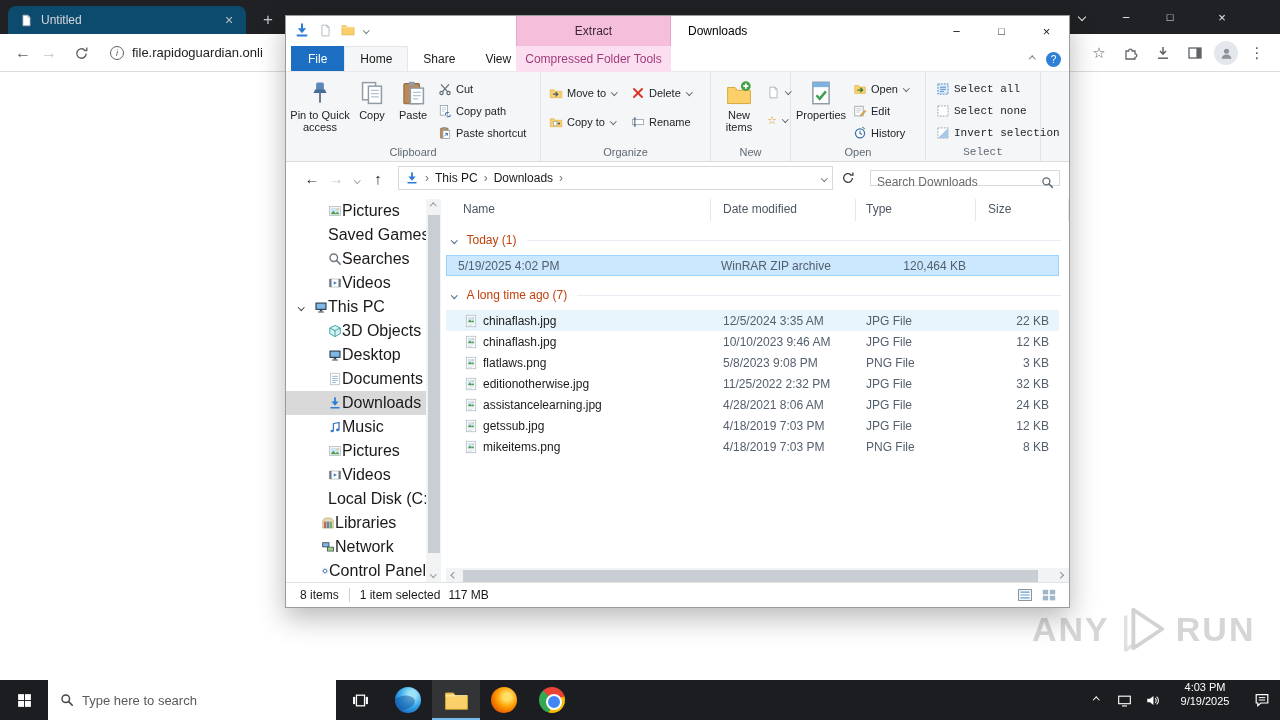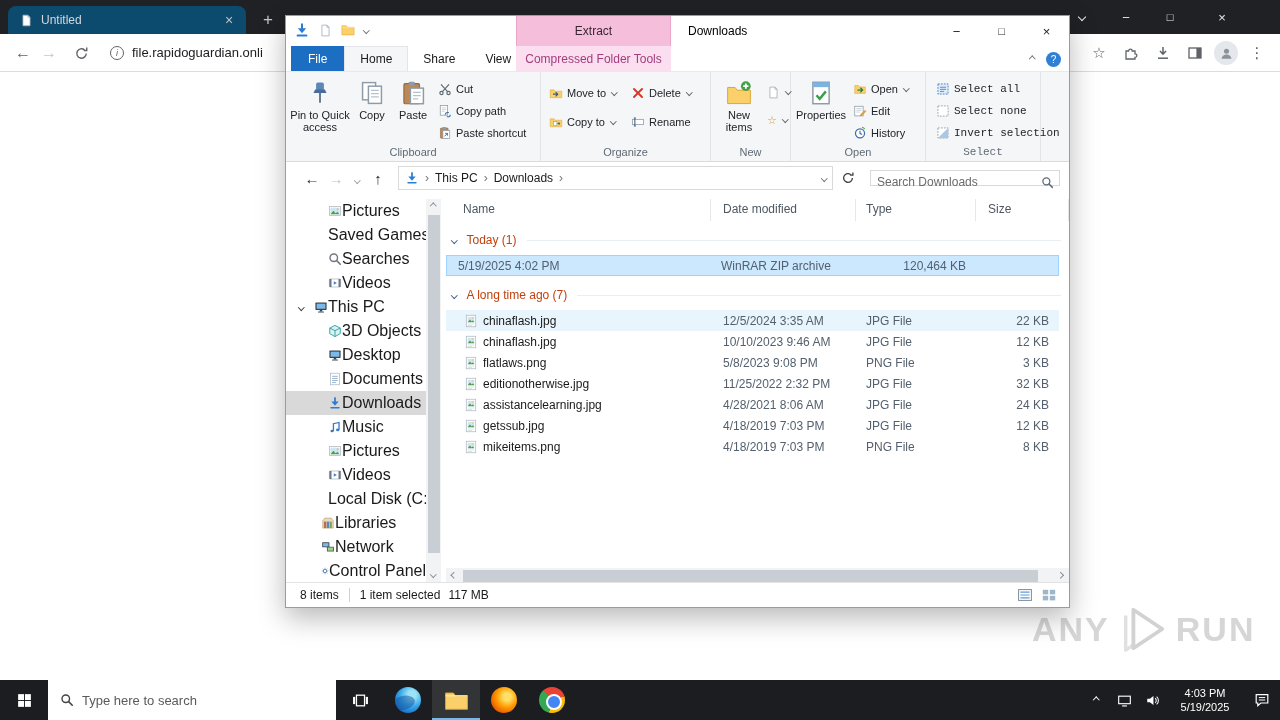--- a/index.html
+++ b/index.html
@@ -113,21 +113,21 @@
 
   
   #taskbar { position:absolute; left:0; top:680px; width:1280px; height:40px; background:#1c1d20; z-index:10; display:flex; align-items:stretch; }
   .tb-start { width:48px; display:flex; align-items:center; justify-content:center; color:#fff; }
   .tb-search { width:288px; background:#fff; display:flex; align-items:center; gap:8px; padding-left:12px; }
   .tb-search input { border:none; outline:none; background:transparent; font-family:inherit; font-size:13px; color:#444; width:220px; }
   .tb-search input::placeholder { color:#5a5a5a; opacity:1; }
   .tb-btn { width:48px; display:flex; align-items:center; justify-content:center; color:#fff; }
   .tb-btn.active { background:rgba(255,255,255,.10); box-shadow:inset 0 -2px 0 #76b9ed; }
   .spacer { flex:1; }
-  .tray { display:flex; align-items:center; color:#fff; }
+  .tray { display:flex; align-items:flex-start; color:#fff; }
   .tray-btn { width:28px; height:40px; display:flex; align-items:center; justify-content:center; color:#fff; }
   .clock { width:78px; text-align:center; font-size:11px; color:#fff; line-height:14px; }
   .edge-ic { width:26px; height:26px; border-radius:50%; background:radial-gradient(circle at 65% 30%, #9be3f9 0 16%, #35a7e8 48%, #1a67c0 82%); position:relative; overflow:hidden; }
   .edge-ic::after { content:""; position:absolute; left:-4px; top:9px; width:24px; height:14px; background:#12519e; border-radius:50%; transform:rotate(-14deg); opacity:.5; }
   .ffx-ic { width:26px; height:26px; border-radius:50%; background:radial-gradient(circle at 62% 38%, #ffe066 0 16%, #ff9a00 46%, #e55b00 76%, #c33d00 100%); }
   .chr-ic { width:26px; height:26px; border-radius:50%; background:conic-gradient(from -45deg, #ea4335 0 33%, #fbbc05 0 66%, #34a853 0 100%); position:relative; }
   .chr-ic::after { content:""; position:absolute; left:7px; top:7px; width:12px; height:12px; border-radius:50%; background:#4285f4; border:2px solid #fff; }
 
   
   .watermark { position:absolute; left:1032px; top:602px; display:flex; align-items:center; gap:8px; z-index: 1; }
@@ -933,21 +933,21 @@
           <use href="#i-traynet"></use>
         </svg>
       </span>
     <span class="tray-btn">
         <svg class="ic" width="15" height="15">
           <use href="#i-speaker"></use>
         </svg>
       </span>
     <div class="clock">
       <div>4:03 PM</div>
-      <div>5/19/2025</div>
+      <div>9/19/2025</div>
     </div>
     <span class="tray-btn" style="width:36px;">
         <svg class="ic" width="16" height="16">
           <use href="#i-action"></use>
         </svg>
       </span>
   </div>
 </div>
 
 </body></html>

